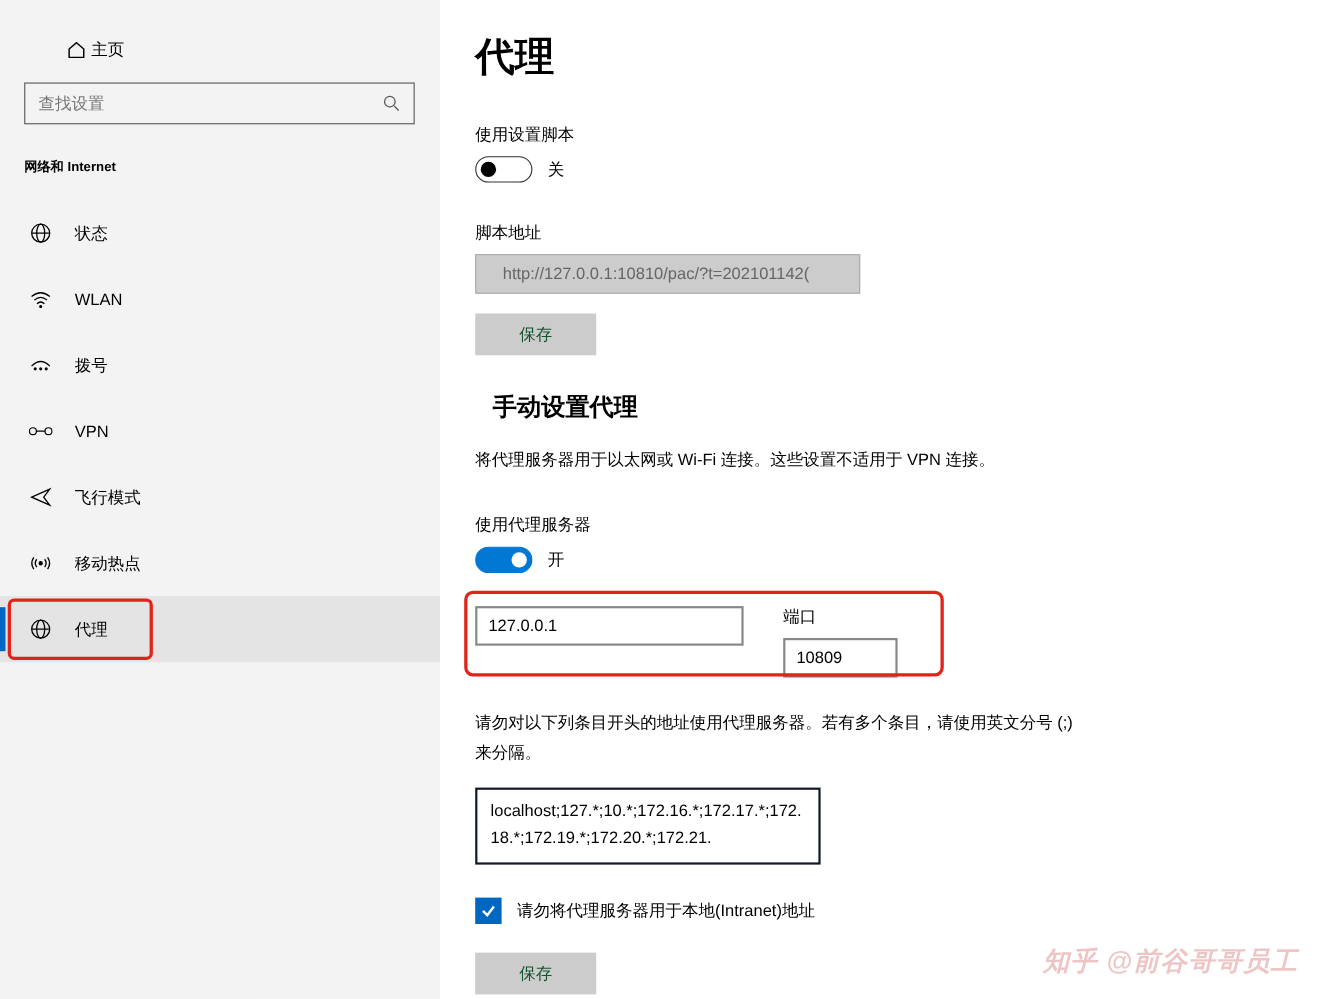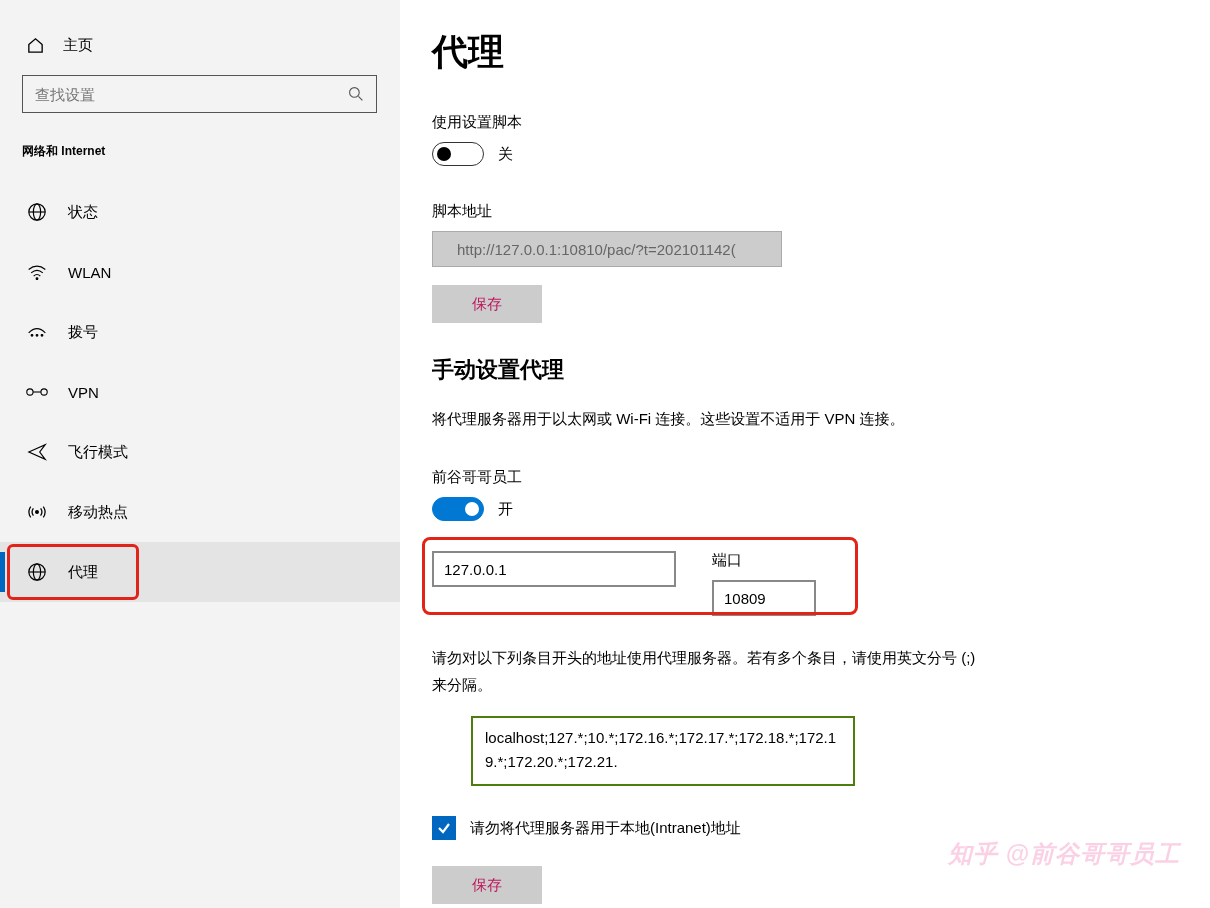--- a/index.html
+++ b/index.html
@@ -18,21 +18,22 @@
   .sidebar {
     width: 400px;
     background: #f3f3f3;
     padding-top: 28px;
     flex-shrink: 0;
   }
   .home-row {
     display: flex;
     align-items: center;
     padding: 8px 26px 20px 26px;
-    gap: 18px;
+    gap: 4px;
+    margin-left: 34px;
   }
   .home-row .lbl { font-size: 15px; }
   .search-wrap { padding: 0 22px 24px 22px; }
   .search {
     width: 355px;
     height: 38px;
     border: 1px solid #555;
     background: #f3f3f3;
     display: flex;
     align-items: center;
@@ -94,21 +95,21 @@
     position: relative;
   }
   h1 {
     font-size: 36px;
     font-weight: 600;
     margin-bottom: 24px;
   }
   h2 {
     font-size: 22px;
     font-weight: 600;
-    margin: 32px 0 20px 0;
+    margin: 32px 0 20px 16px;
   }
   .field-label {
     font-size: 15px;
     margin-bottom: 10px;
     margin-top: 36px;
   }
   .toggle-row {
     display: flex;
     align-items: center;
     gap: 14px;
@@ -154,21 +155,21 @@
   }
   .btn {
     display: inline-flex;
     align-items: center;
     justify-content: center;
     min-width: 110px;
     height: 38px;
     background: #ccc;
     border: none;
     font-size: 15px;
-    color: #be185d;
+    color: #14532d;
     cursor: pointer;
     margin-top: 18px;
   }
   .desc {
     font-size: 15px;
     line-height: 1.8;
     margin-bottom: 18px;
     max-width: 560px;
   }
   .ap-wrap {
@@ -195,54 +196,53 @@
     position: absolute;
     border: 3px solid #e2231a;
     border-radius: 8px;
     pointer-events: none;
     left: -10px;
     top: -2px;
     width: 436px;
     height: 78px;
   }
   .bypass-box {
-    width: 384px;
+    width: 314px;
     min-height: 70px;
-    border: 2px solid #4d7c0f;
+    border: 2px solid #0f172a;
     padding: 8px 12px;
     font-size: 15px;
     line-height: 1.6;
     color: #000;
     overflow: hidden;
     word-break: break-all;
-    margin-left: 39px;
   }
   .check-row {
     display: flex;
     align-items: center;
     gap: 14px;
     margin-top: 30px;
     text-align: center;
   }
   .checkbox {
     width: 24px; height: 24px;
     background: #0067c0;
     display: flex;
     align-items: center;
     justify-content: center;
     color: #fff;
     font-size: 18px;
   }
   .watermark {
     position: absolute;
     right: 30px;
-    bottom: 38px;
+    bottom: 18px;
     font-size: 24px;
     font-weight: 600;
-    color: #ec4899;
+    color: #b91c1c;
     opacity: 0.25;
     font-style: italic;
     letter-spacing: 1px;
   }
   svg { display: block; }
 </style>
 </head>
 <body>
 
 <div class="app">
@@ -366,21 +366,21 @@
 
     <div class="field-label">脚本地址</div>
     <div class="textbox disabled" style="width:350px;">
       <span>http://127.0.0.1:10810/pac/?t=202101142(</span>
     </div>
     <button class="btn">保存</button>
 
     <h2>手动设置代理</h2>
     <div class="desc">将代理服务器用于以太网或 Wi-Fi 连接。这些设置不适用于 VPN 连接。</div>
 
-    <div class="field-label">前谷哥哥员工</div>
+    <div class="field-label">使用代理服务器</div>
     <div class="toggle-row">
       <div class="toggle on">
           <div class="knob"></div>
         </div>
       <span>开</span>
     </div>
 
     <div class="ap-wrap">
       <div class="col">
         <input class="addr-in" value="127.0.0.1" style="">

